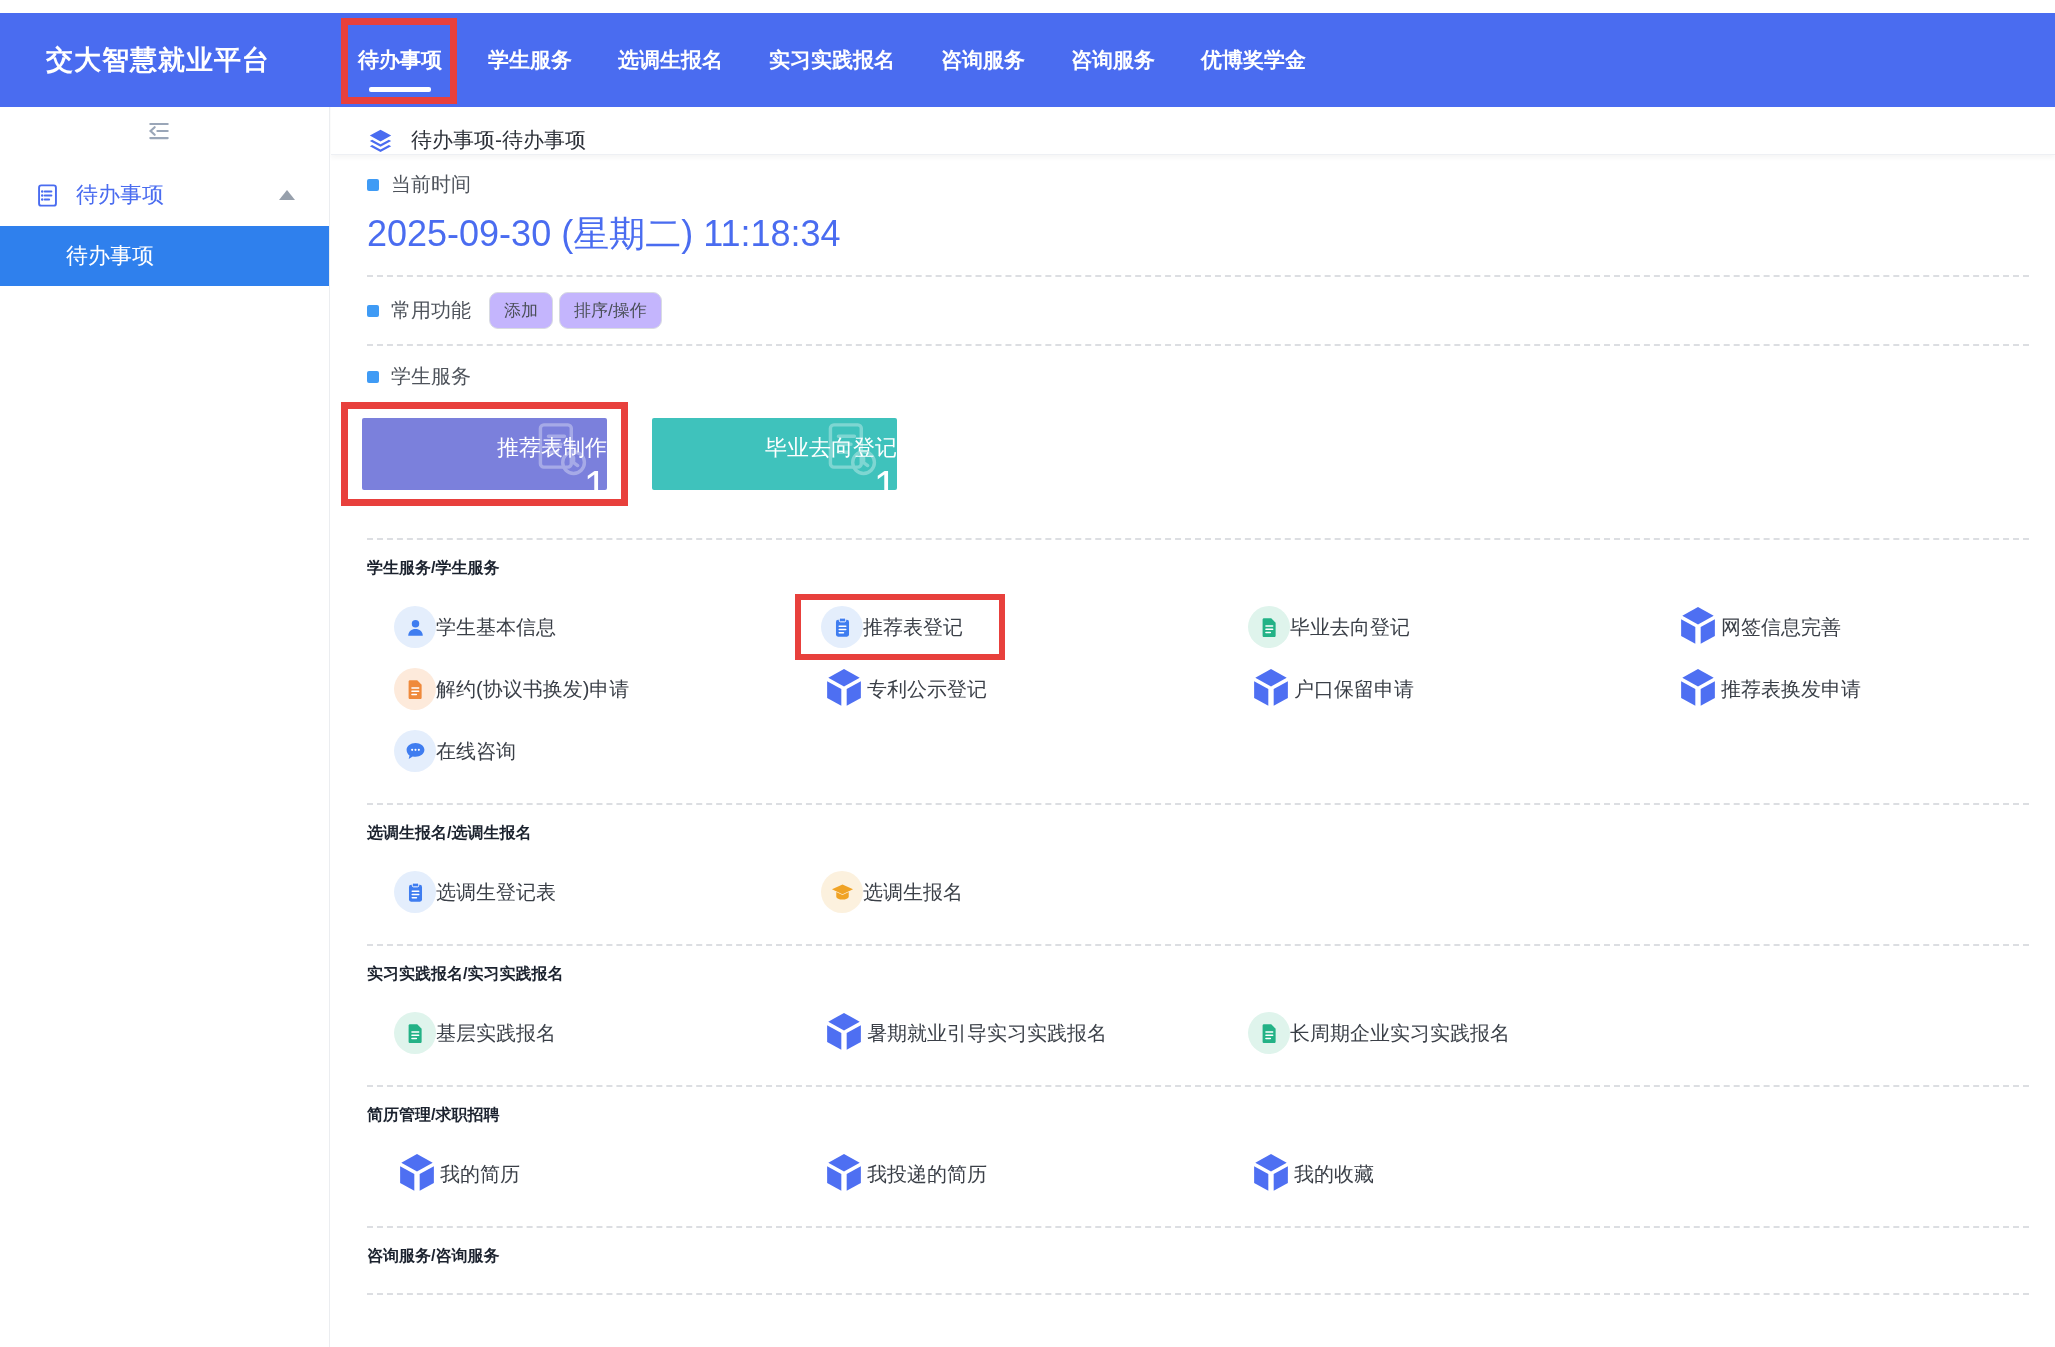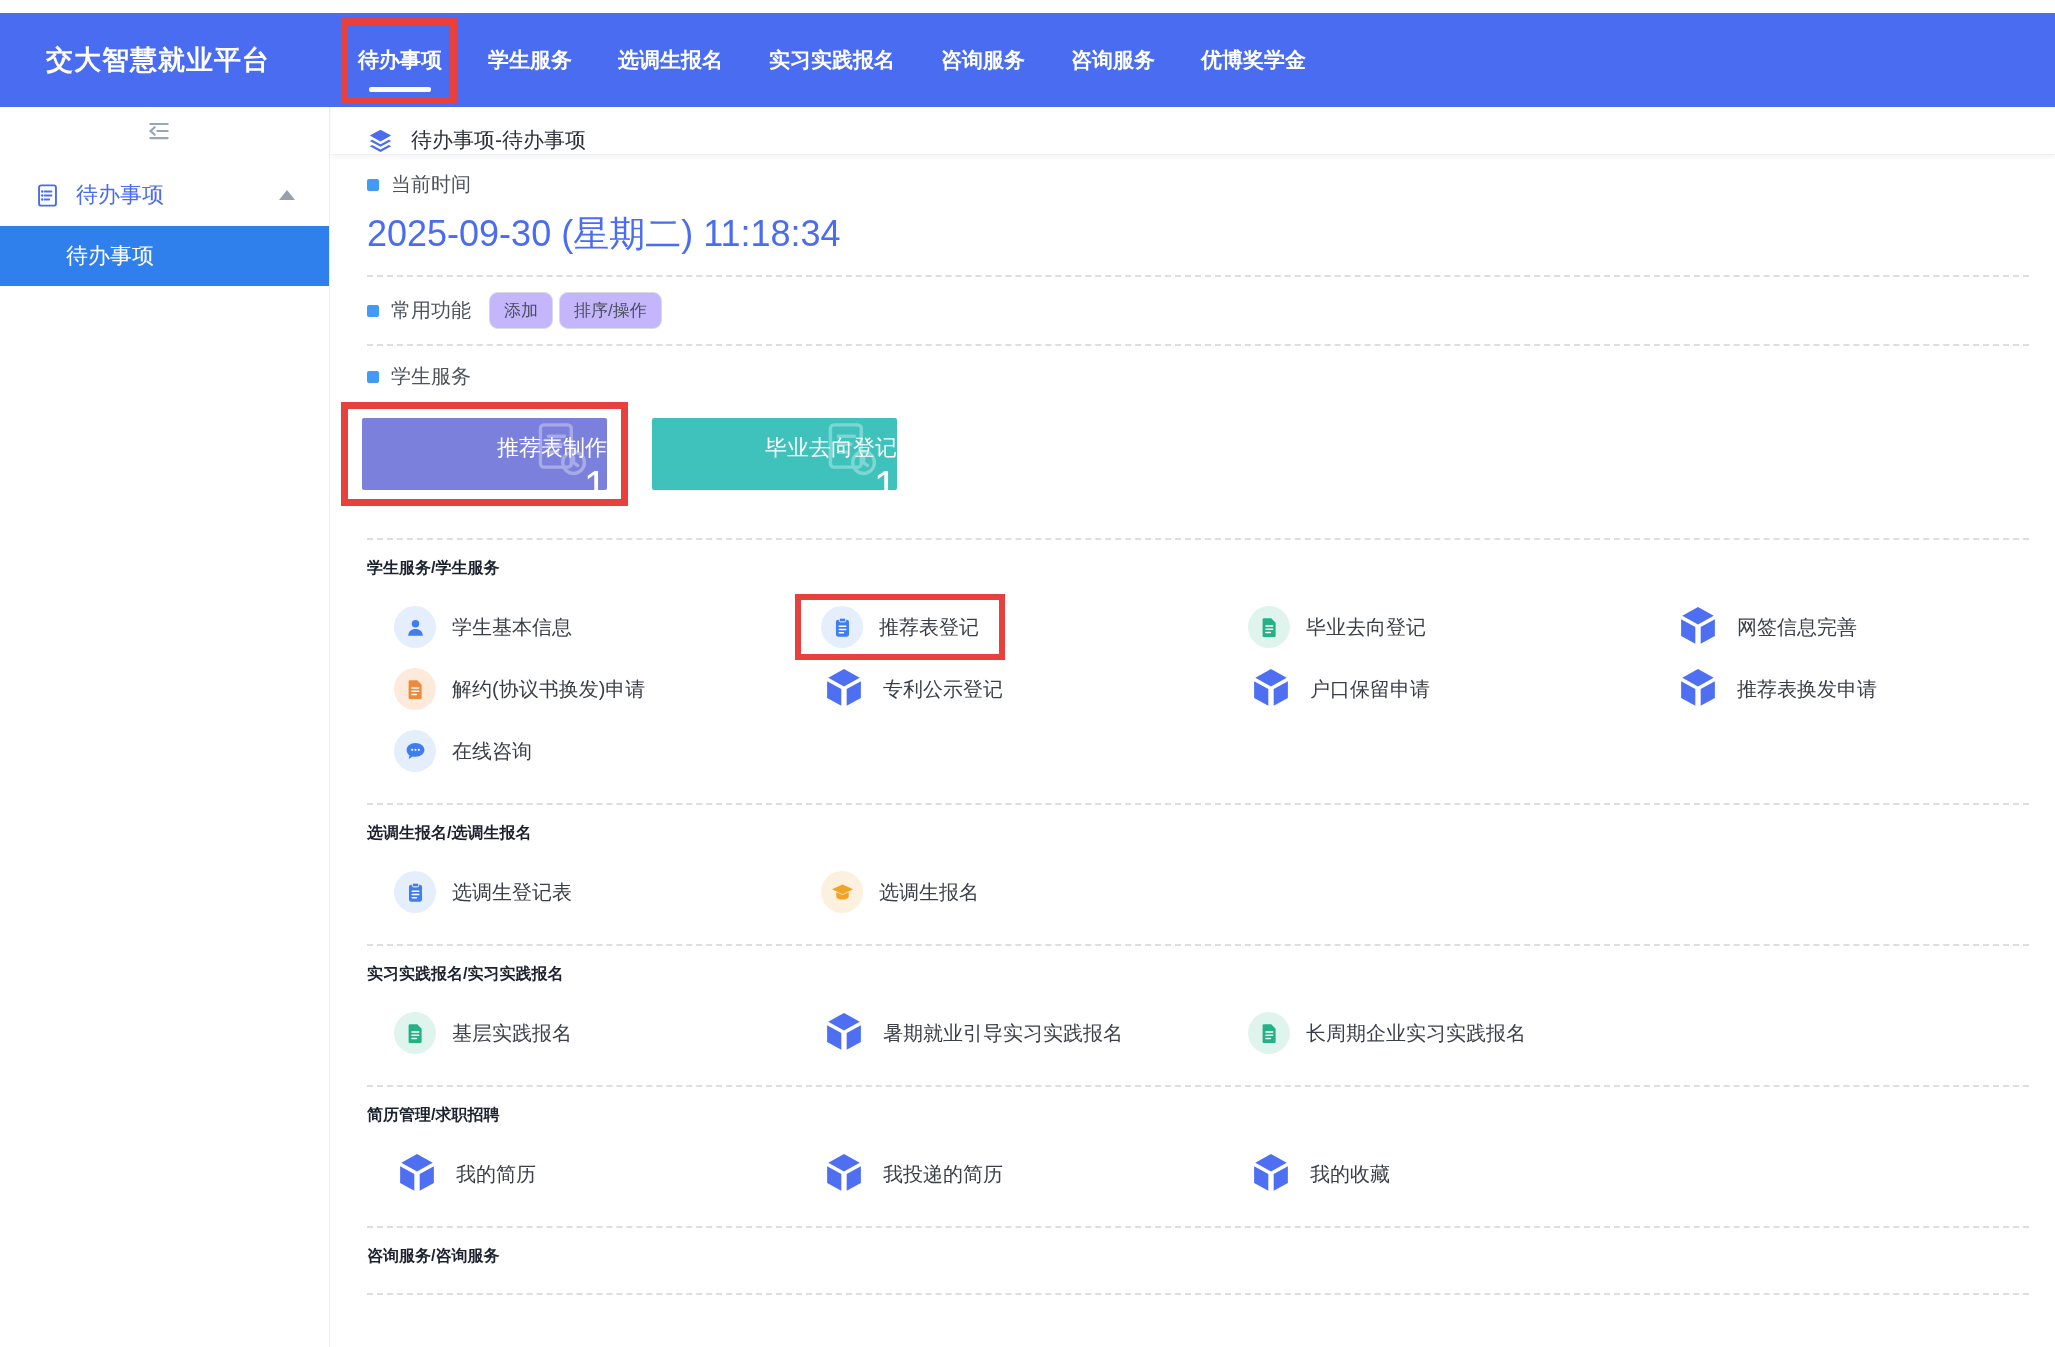--- a/index.html
+++ b/index.html
@@ -58,21 +58,21 @@
   .card-title { font-size:22px; margin-top:15px; }
   .card-count { font-size:42px; line-height:1.1; }
   .card-icon { position:absolute; right:14px; bottom:8px; width:64px; height:64px; opacity:.33; }
   .card-annotation { border:7px solid #e8403c; padding:9px 14px; flex:none; }
 
   .sections { margin-top:32px; border-top:2px dashed #dcdee2; }
   .section { padding:18px 0 26px; border-bottom:2px dashed #dcdee2; }
   .section-title { font-size:16px; font-weight:700; color:#1b222e; }
   .section-grid { display:grid; grid-template-columns:427px 427px 427px 1fr;
     row-gap:10px; margin:22px 0 0 27px; }
-  .item { position:relative; display:flex; align-items:center; gap:16px;
+  .item { position:relative; display:flex; align-items:center; gap:0;
     height:52px; width:max-content; padding-right:30px; cursor:pointer; }
   .item-icon { flex:none; display:flex; align-items:center; justify-content:center; }
   .item-icon.circled { width:42px; height:42px; border-radius:50%; }
   .item-icon.circled svg { width:23px; height:23px; }
   .item-icon.bare { width:46px; height:46px; }
   .item-icon.bare svg { width:46px; height:46px; }
   .item-label { font-size:20px; color:#3a3f47; white-space:nowrap; }
   .item-redbox { position:absolute; left:-26px; top:50%; transform:translateY(-50%);
     width:210px; height:66px; border:6px solid #e8403c; pointer-events:none; }
 </style>

